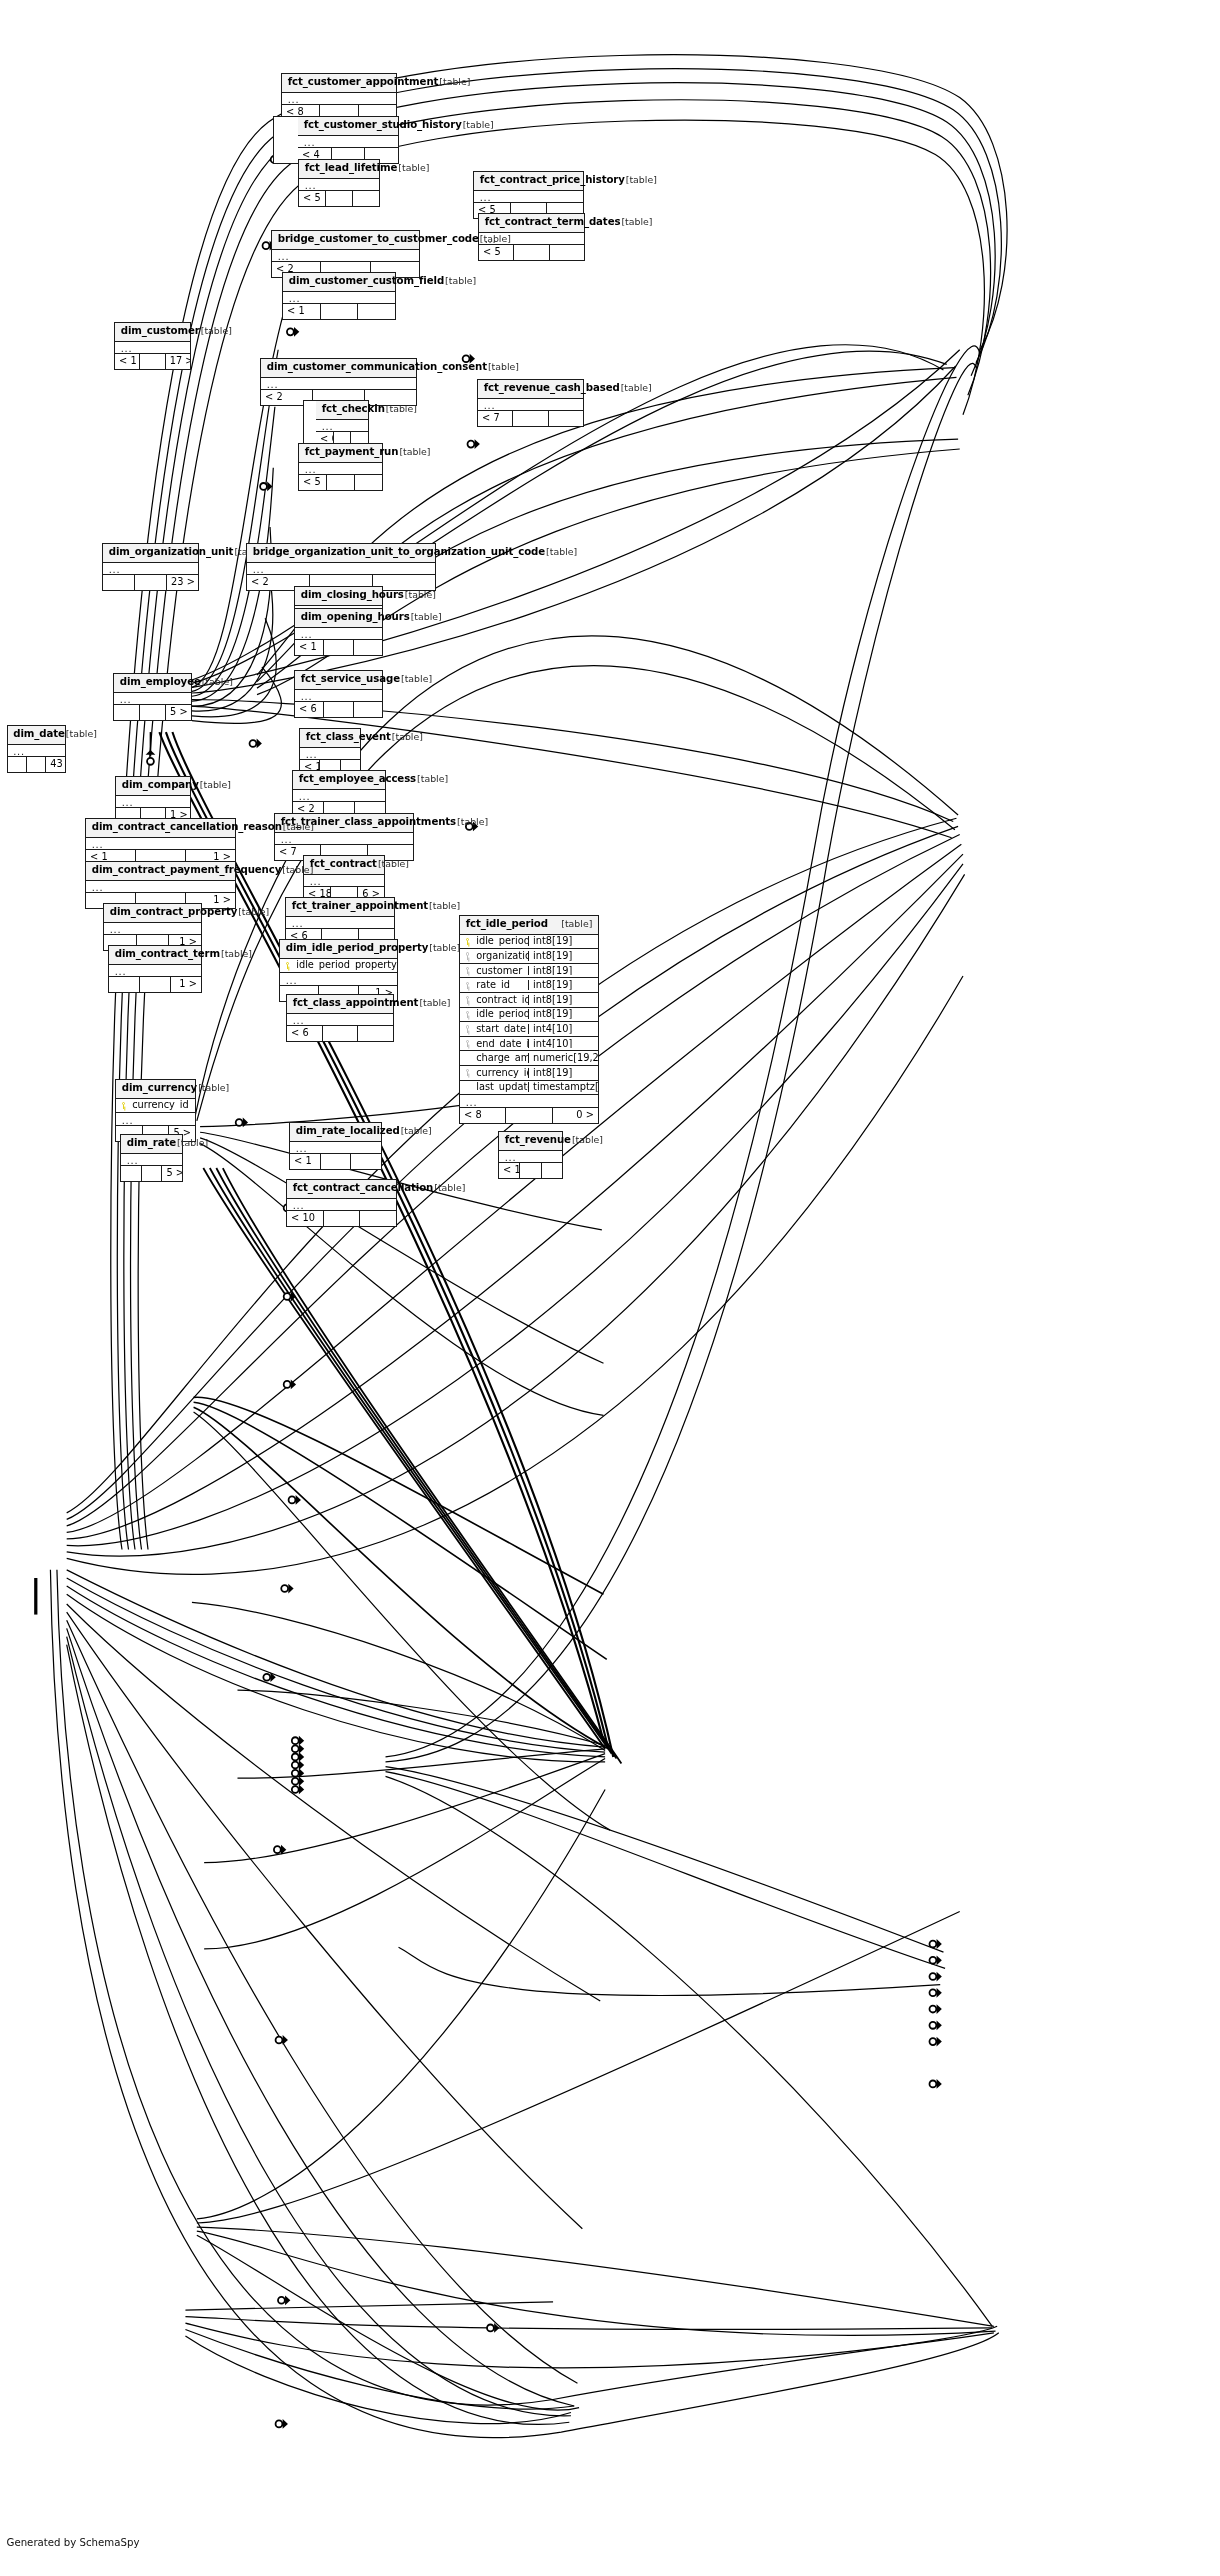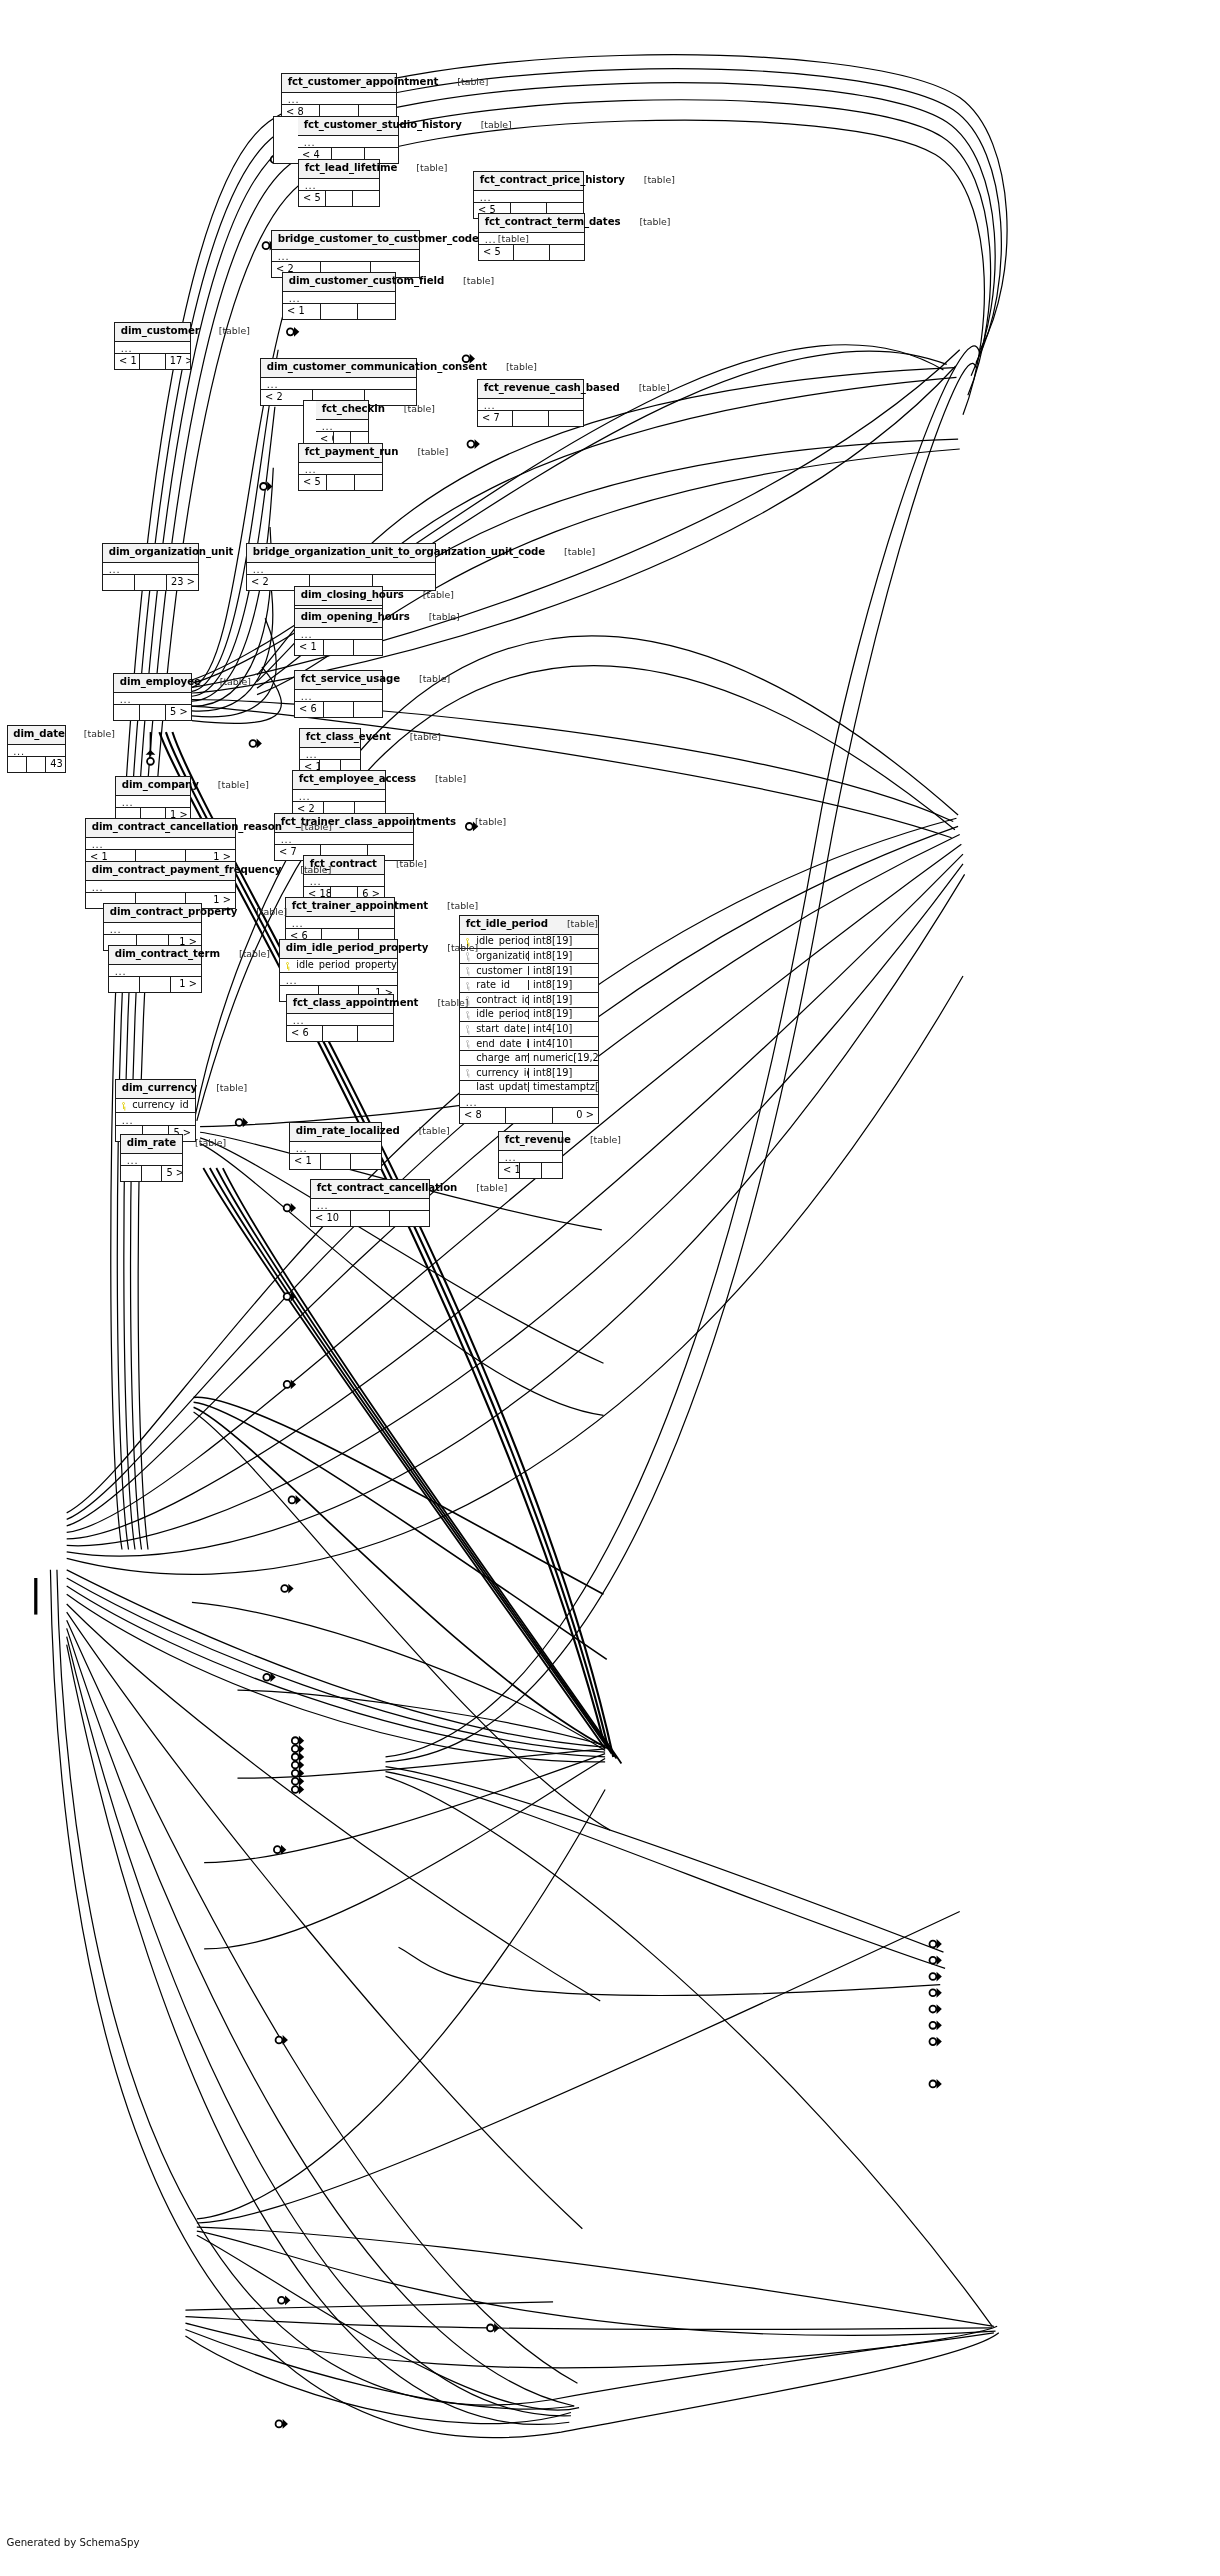--- a/index.html
+++ b/index.html
@@ -36,21 +36,21 @@
     line-height: 1;
   }
   .node .hdr {
     background: #f3f3f3;
     border-bottom: 1.1px solid #1b1b1b;
     padding: 3.3px 5.7px 4.1px 5.7px;
     display: flex;
     align-items: baseline;
     justify-content: space-between;
     white-space: nowrap;
-    gap: 19px;
+    gap: 1px;
   }
   .node .hdr .tname {
     font-weight: bold;
     font-size: 10.2px;
     letter-spacing: -0.1px;
   }
   .node .hdr .ttag {
     font-weight: normal;
     font-size: 9.4px;
     color: #2b2b2b;
@@ -878,21 +878,21 @@
         </div>
         <div class="body">
           <div class="ellipsis">...</div>
         </div>
         <div class="foot">
           <div class="cell l">&lt; 10</div>
           <div class="cell"></div>
           <div class="cell r"></div>
         </div>
       </div>
-      <div class="node" style="left: 286px; top: 1179px; width: 120px; margin-left: 24px;">
+      <div class="node" style="left: 286px; top: 1179px; width: 111px;">
         <div class="hdr">
           <span class="tname">fct_contract_cancellation</span>
           <span class="ttag">[table]</span>
         </div>
         <div class="body">
           <div class="ellipsis">...</div>
         </div>
         <div class="foot">
           <div class="cell l">&lt; 10</div>
           <div class="cell"></div>

